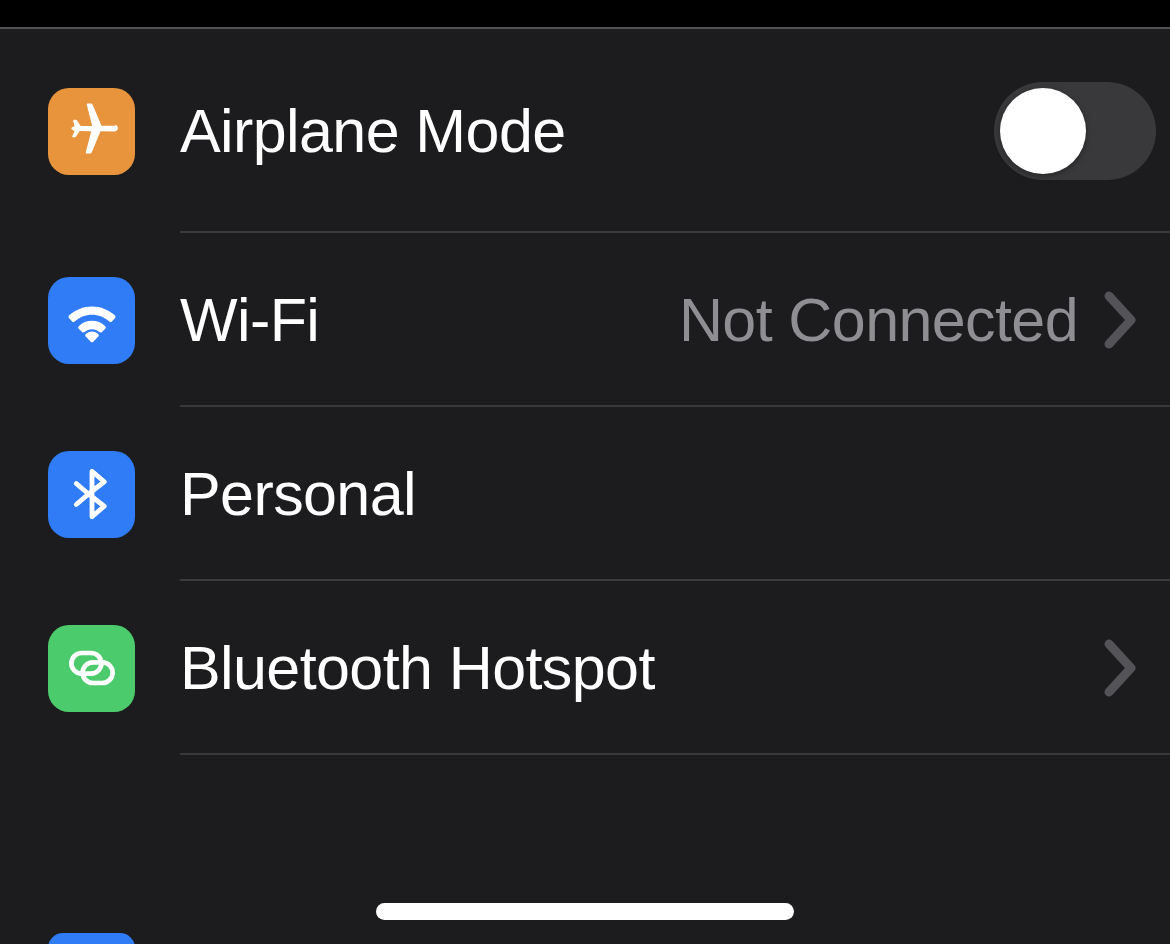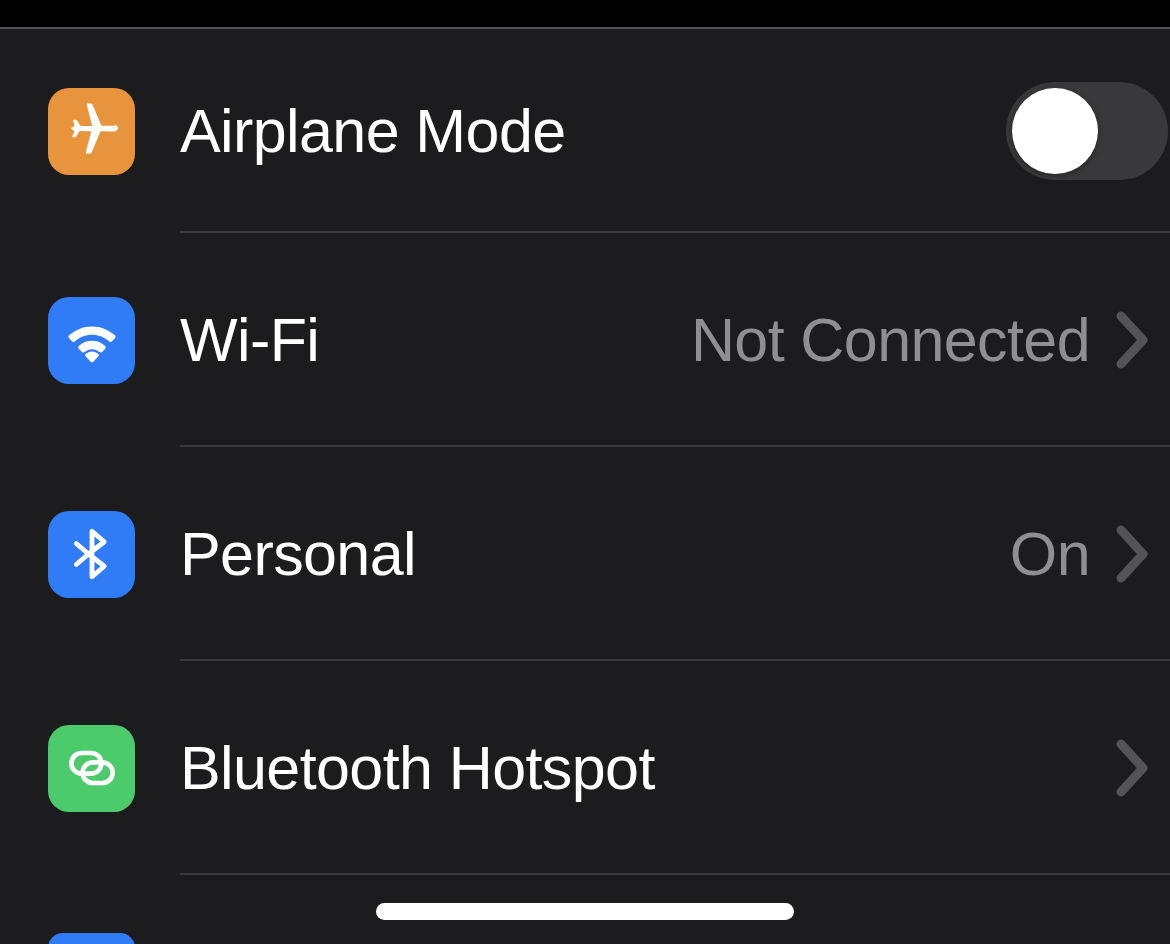--- a/index.html
+++ b/index.html
@@ -44,21 +44,21 @@
   #settings-list {
     position: absolute;
     left: 0; top: 29px;
     width: 1170px;
     height: 915px;
     background: #1c1c1e;
   }
 
   .row {
     position: relative;
-    height: 214px;
+    height: 174px;
     display: flex;
     align-items: center;
     padding-left: 48px;
     box-sizing: border-box;
   }
   .row.first { height: 204px; }
 
   .row-sep {
     position: absolute;
     left: 180px;
@@ -87,21 +87,21 @@
     font-size: 61px;
     line-height: 1;
     letter-spacing: -0.6px;
     white-space: nowrap;
   }
 
   .row-right {
     margin-left: auto;
     display: flex;
     align-items: center;
-    padding-right: 20px;
+    padding-right: 32px;
   }
 
   .row-value {
     color: #8e8e93;
     font-size: 61px;
     line-height: 1;
     letter-spacing: -0.6px;
     white-space: nowrap;
   }
 
@@ -199,26 +199,20 @@
     </div>
 
     <div class="row">
       <div class="icon-tile" style="background:#2f7cf6;">
         <svg width="56" height="56" viewBox="0 0 64 64" aria-hidden="true">
           <path d="M28 32 L46 18 L32 6 L32 58 L46 46 L28 32 Z" fill="none" stroke="#ffffff" stroke-width="5.5" stroke-linecap="round" stroke-linejoin="round"></path>
           <path d="M14 20 L28 32 L14 44" fill="none" stroke="#ffffff" stroke-width="5.5" stroke-linecap="round" stroke-linejoin="round"></path>
         </svg>
       </div>
       <div class="row-label">Personal</div>
-      <div class="row-right">
-        <div class="row-value">On</div>
-        <svg class="chevron" viewBox="0 0 34 58">
-          <path d="M5 5 L27 29 L5 53" fill="none" stroke="#545458" stroke-width="9" stroke-linecap="round" stroke-linejoin="round"></path>
-        </svg>
-      </div>
       <div class="row-sep"></div>
     </div>
 
 
     <div class="row">
       <div class="icon-tile" style="background:#4ccb6c;">
         <svg width="60" height="60" viewBox="0 0 64 64" aria-hidden="true">
           <rect x="10" y="16" width="32" height="22" rx="11" fill="none" stroke="#ffffff" stroke-width="5"></rect>
           <rect x="22" y="26" width="32" height="22" rx="11" fill="none" stroke="#ffffff" stroke-width="5"></rect>
         </svg>

